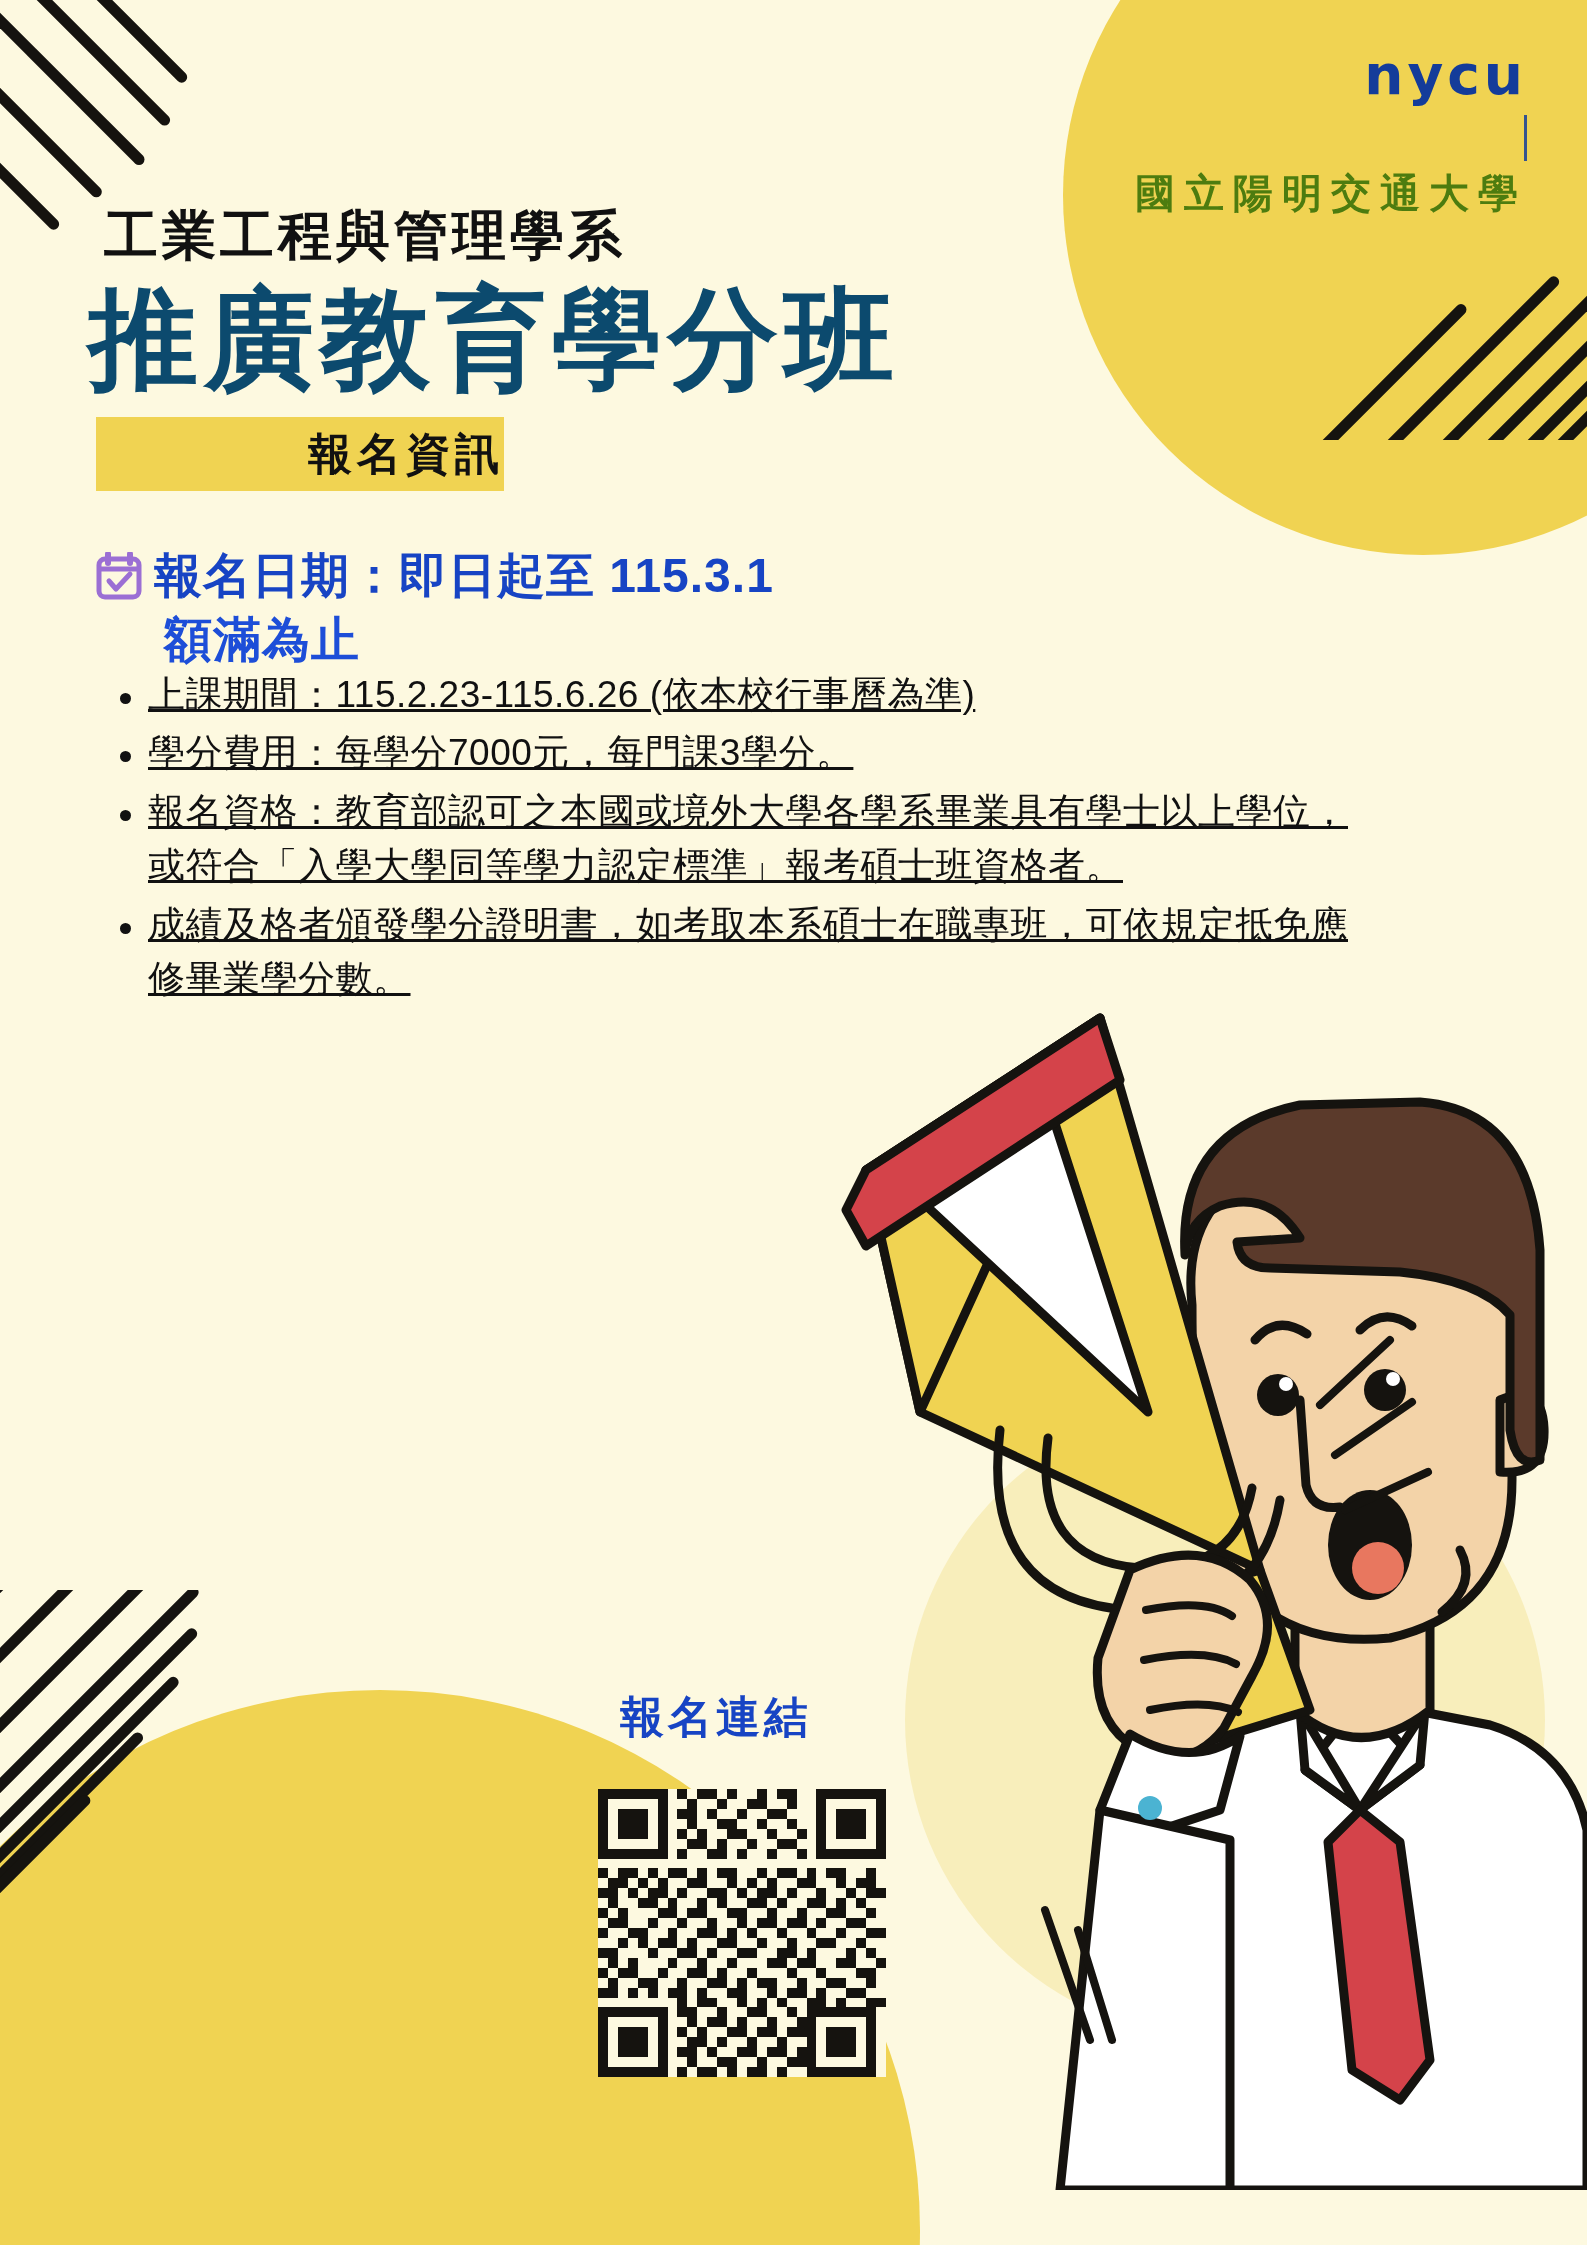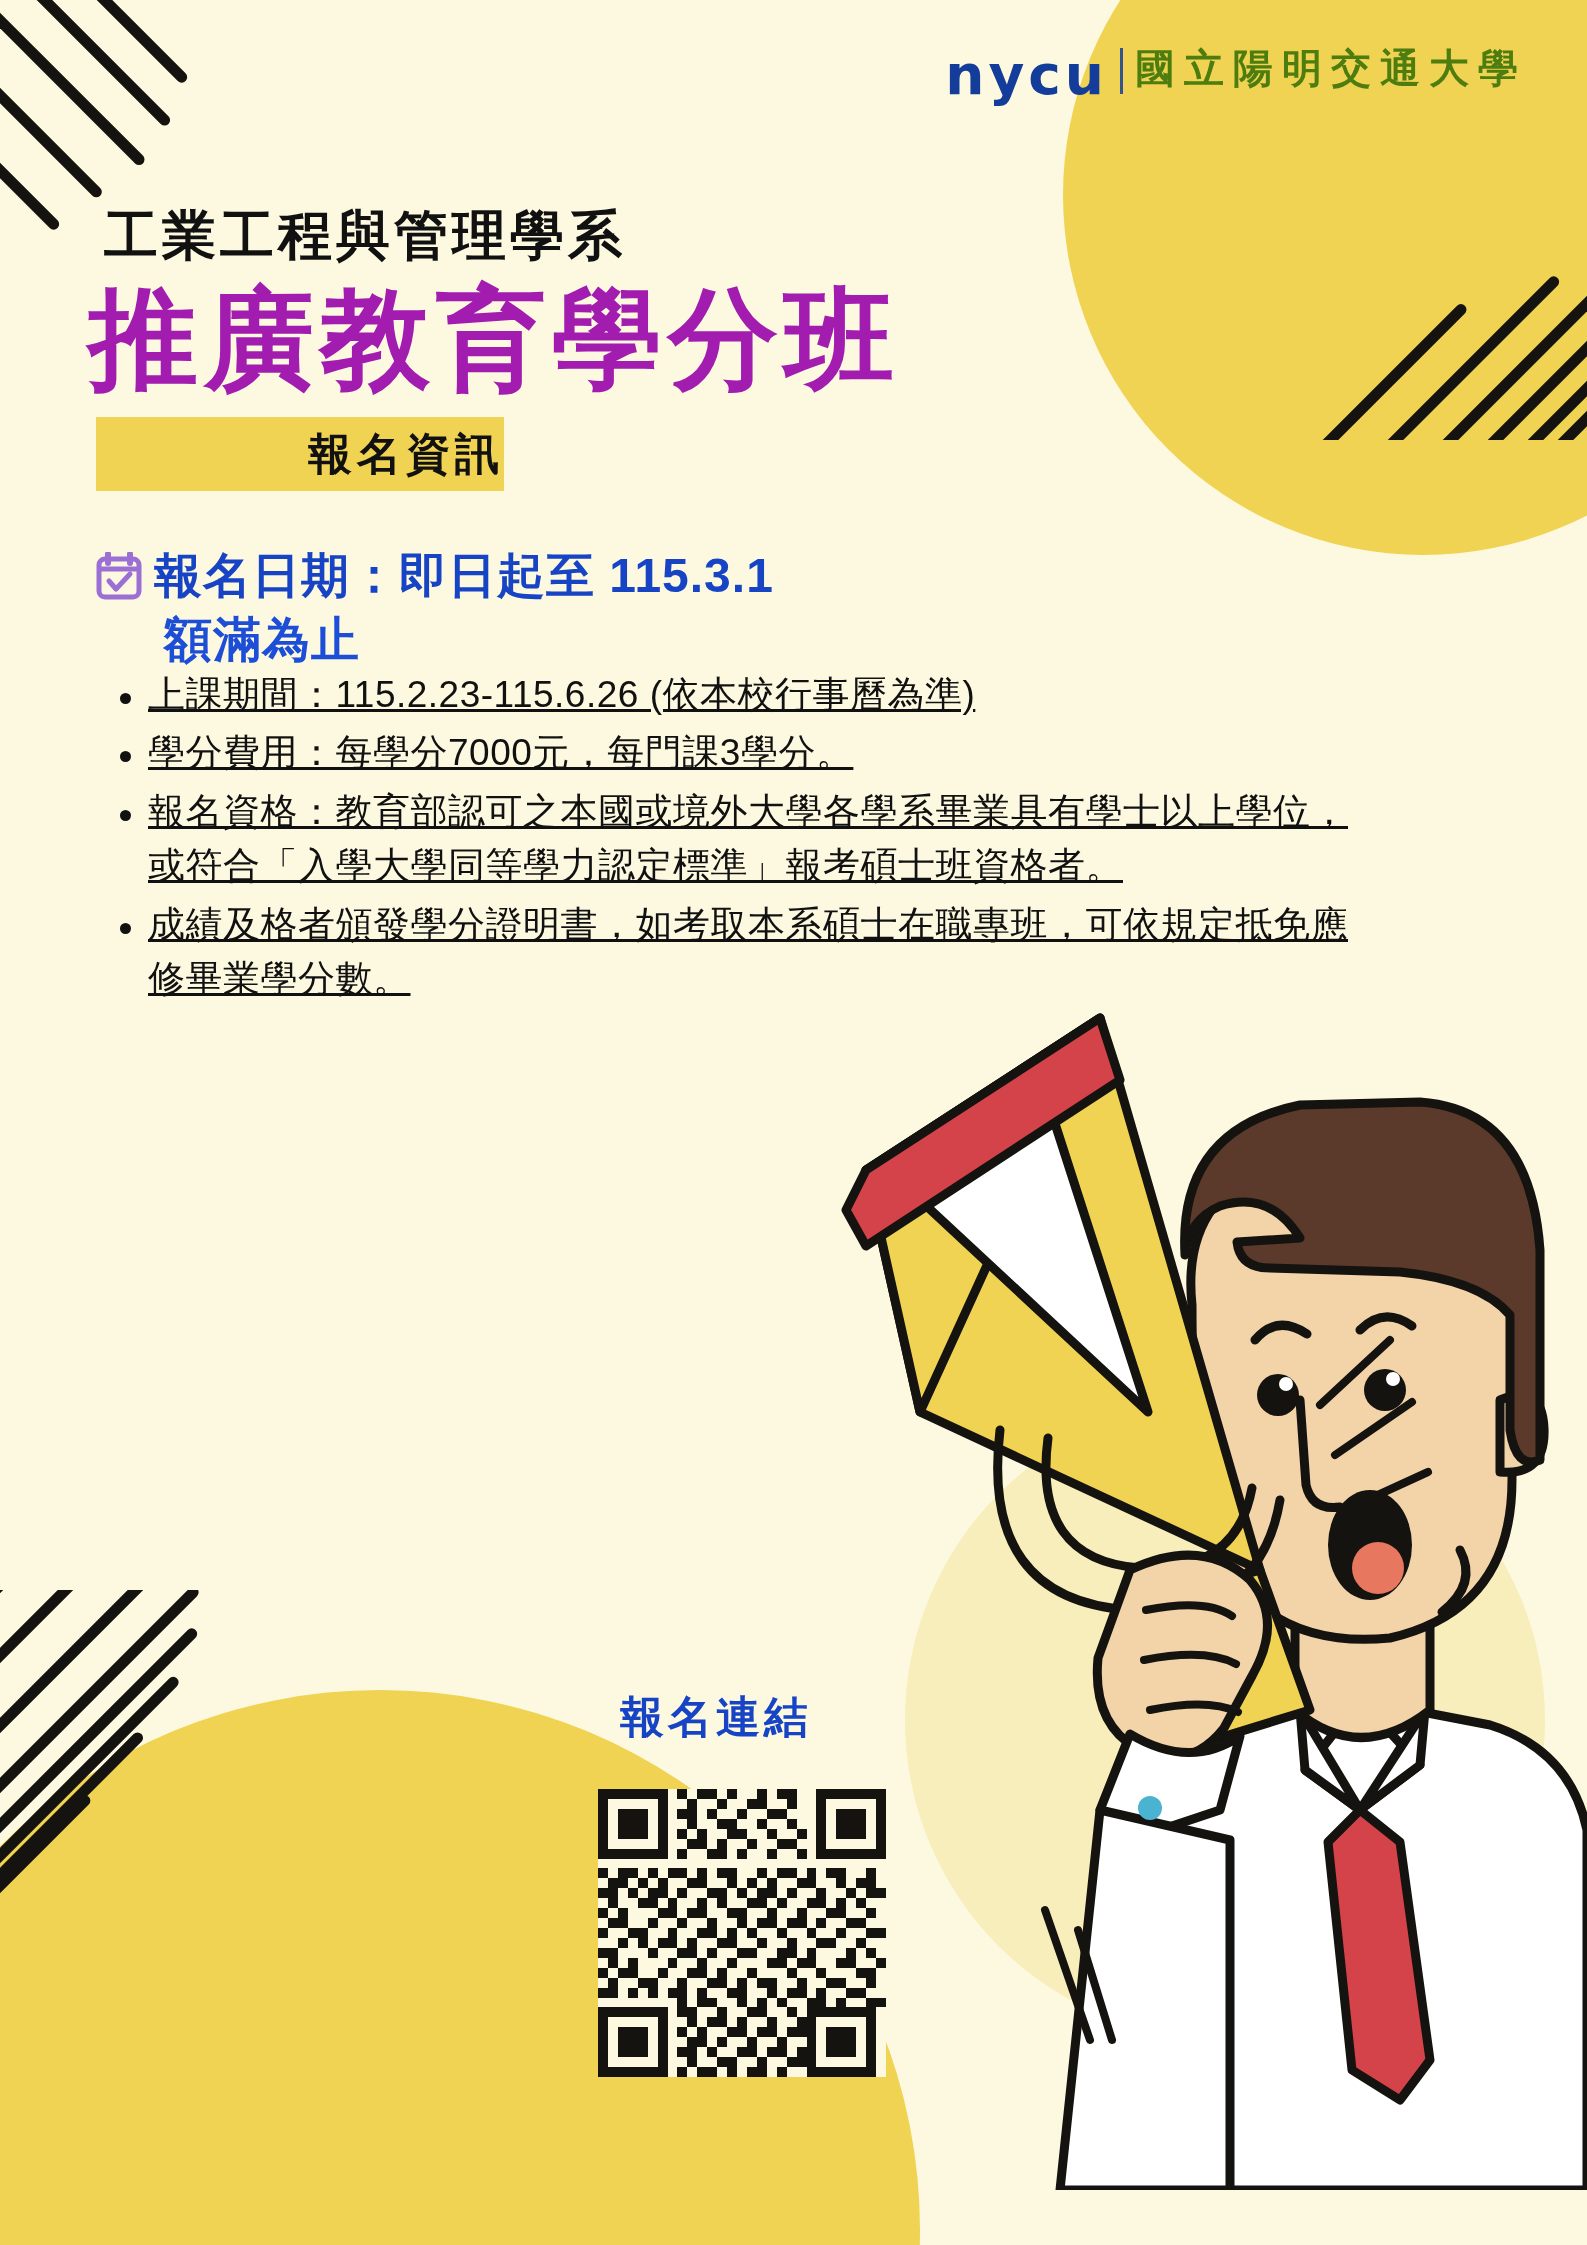--- a/index.html
+++ b/index.html
@@ -24,39 +24,39 @@
     border-radius:50%;background:#f8eebb;
   }
   .stripe-box{position:absolute;overflow:hidden;}
   .stripe-box .s{
     position:absolute;background:#15130f;border-radius:40px;
     transform-origin:center;
   }
 
   
   .logo-row{
-    position:absolute;right:60px;top:48px;display:flex;align-items:flex-start;gap:12px;
+    position:absolute;right:60px;top:48px;display:flex;align-items:flex-end;gap:12px;flex-direction:column;
   }
   .logo-mark{
     font-size:55px;font-weight:700;color:#143c9a;letter-spacing:4px;
     font-family:"DejaVu Sans",sans-serif;line-height:1;
   }
   .logo-divider{width:3px;height:46px;background:#143c9a;opacity:.85;}
   .logo-name{
     font-size:40px;font-weight:700;color:#4d7c0f;letter-spacing:9px;line-height:1;
   }
 
   
   .dept{
     position:absolute;left:104px;top:200px;
     font-size:54px;font-weight:700;color:#111;letter-spacing:4px;
   }
   .main-title{
     position:absolute;left:88px;top:278px;
-    font-size:110px;font-weight:900;color:#a21caf;letter-spacing:6px;
+    font-size:110px;font-weight:900;color:#0c4a6e;letter-spacing:6px;
     line-height:1.1;
   }
   .badge{
     position:absolute;left:96px;top:417px;width:408px;height:74px;
     background:#f0d352;display:flex;align-items:center;justify-content:flex-end;
   }
   .badge span{font-size:44px;font-weight:700;color:#111;letter-spacing:5px;}
 
   
   .reg-block{position:absolute;left:96px;top:545px;width:1000px;}

